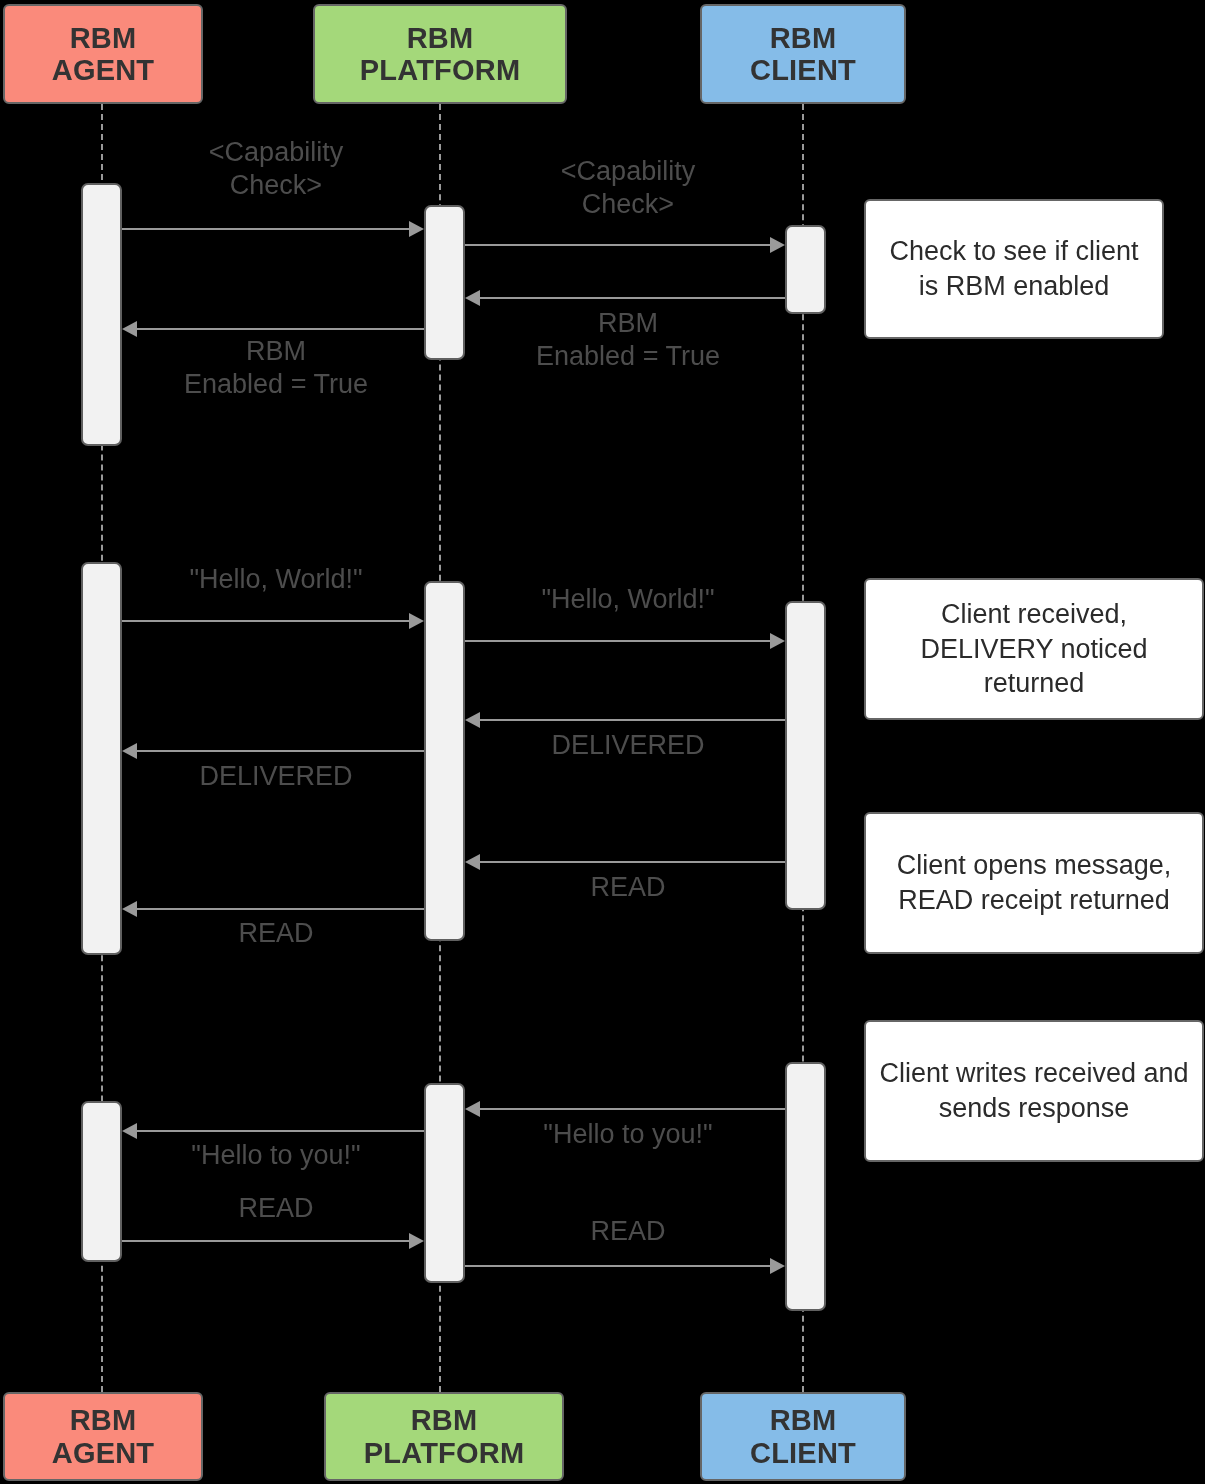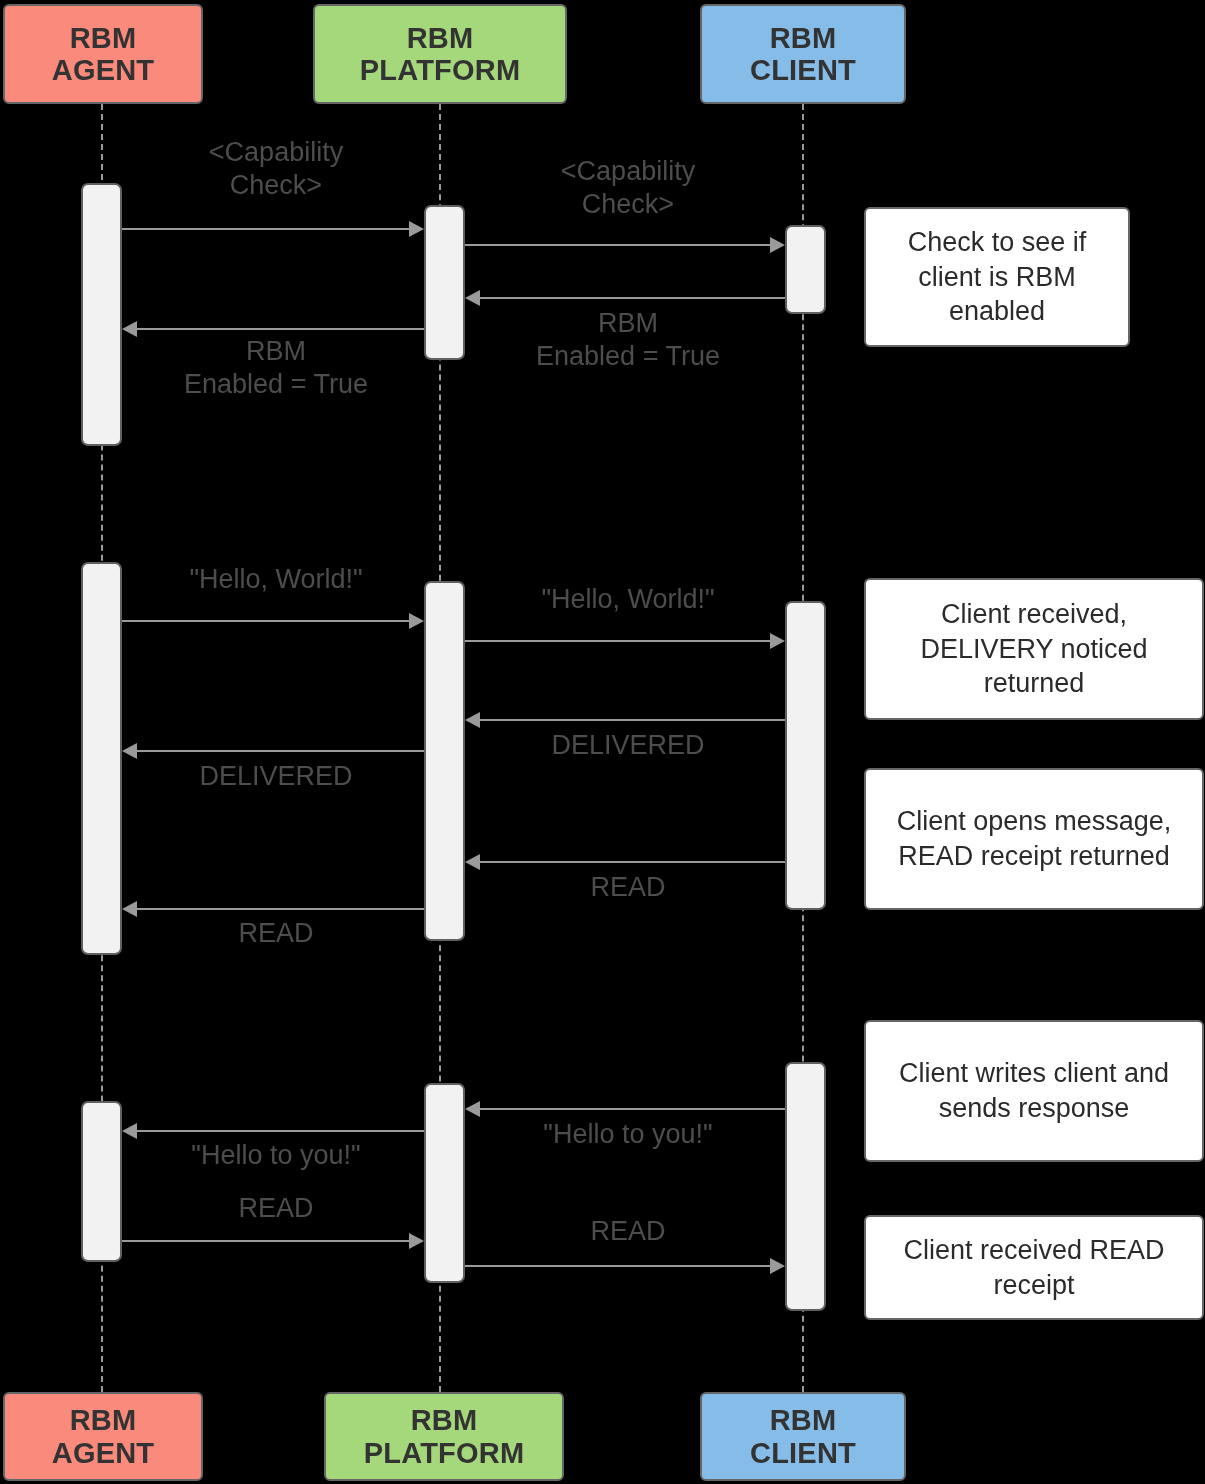--- a/index.html
+++ b/index.html
@@ -187,29 +187,28 @@
   <div class="arrowhead left" style="left:122px; top:1123px;"></div>
 
   <div class="msg-label" style="left:128px; top:1192px; width:296px;">READ</div>
   <div class="msg-line" style="left:122px; top:1240px; width:287px;"></div>
   <div class="arrowhead right" style="left:409px; top:1233px;"></div>
 
   <div class="msg-label" style="left:480px; top:1215px; width:296px;">READ</div>
   <div class="msg-line" style="left:465px; top:1265px; width:305px;"></div>
   <div class="arrowhead right" style="left:770px; top:1258px;"></div>
 
-  <div class="note" style="left:864px; top:199px; width:266px; height:140px;margin-top:8px;">Check to see if client is RBM enabled</div>
+  <div class="note" style="left:864px; top:199px; width:300px; height:140px;">Check to see if client is RBM enabled</div>
 
   <div class="note" style="left:864px; top:578px; width:340px; height:142px;">Client received, DELIVERY noticed returned</div>
 
-  <div class="note" style="left:864px; top:768px; width:340px; height:142px;">Client opens message, READ receipt returned</div>
-
-  <div class="note" style="left:864px; top:1020px; width:340px; height:142px;">Client writes client and sends response</div>
-
-  <div class="note" style="left:864px; top:1215px; width:340px; height:105px;">Client received READ receipt</div>
+  <div class="note" style="left:864px; top:812px; width:340px; height:142px;">Client opens message, READ receipt returned</div>
+
+  <div class="note" style="left:864px; top:1020px; width:340px; height:142px;">Client writes received and sends response</div>
+
 
   <div class="participant" style="left:3px; top:1392px; width:200px; height:89px; background:#fa8a7b;">
     <span class="pname">RBM</span>
     <span class="pname">AGENT</span>
   </div>
 
   <div class="participant" style="left:324px; top:1392px; width:240px; height:89px; background:#a4d87a;">
     <span class="pname">RBM</span>
     <span class="pname">PLATFORM</span>
   </div>

